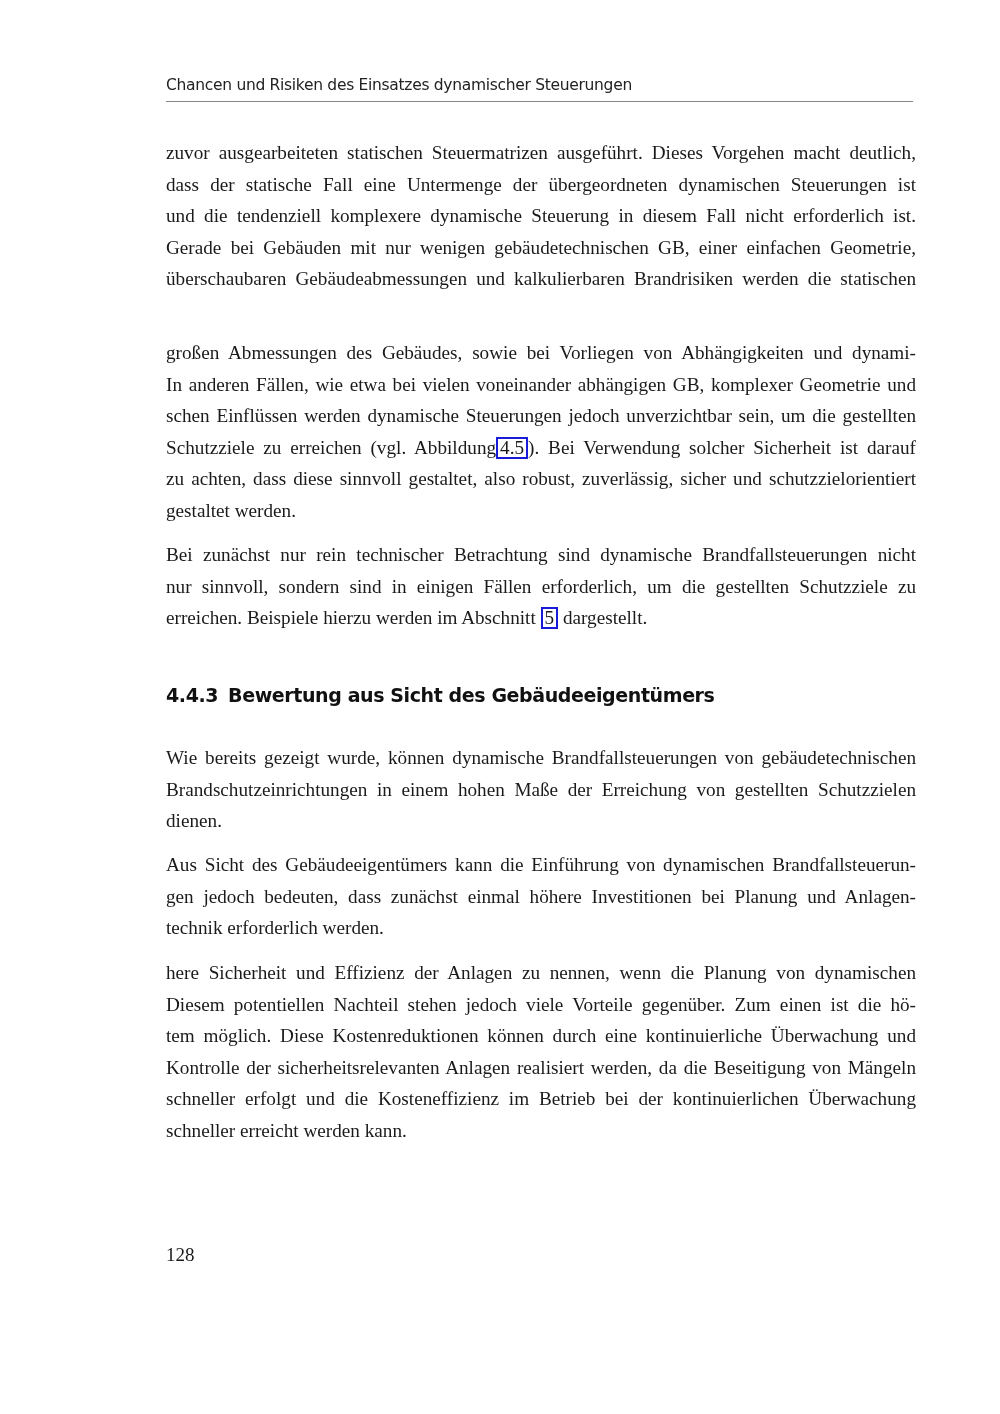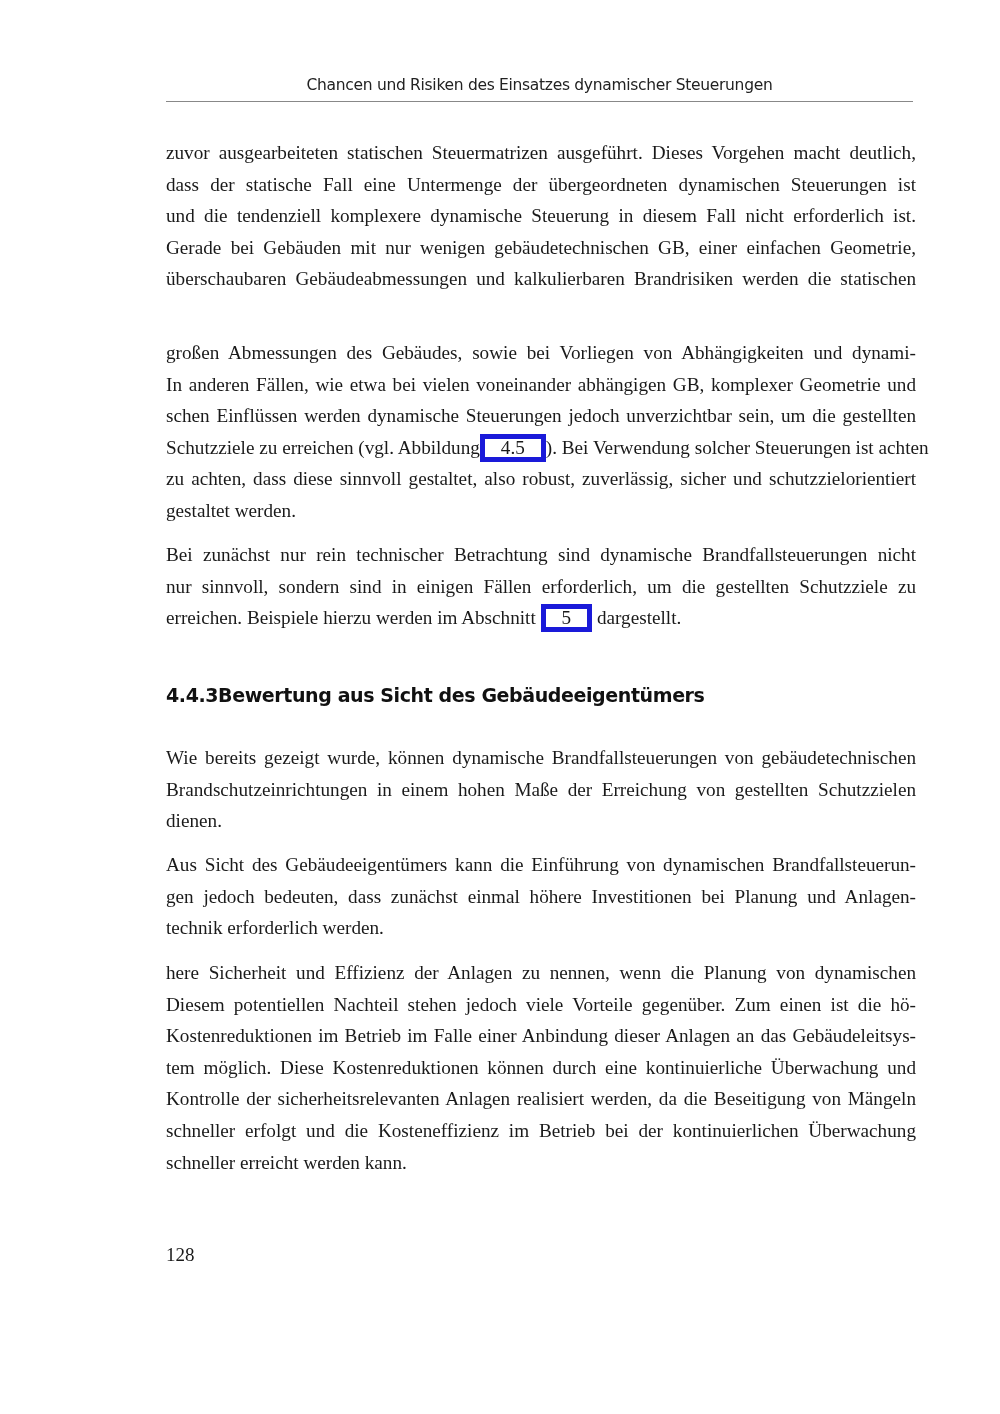--- a/index.html
+++ b/index.html
@@ -1,52 +1,52 @@
 <!DOCTYPE html>
 <html><head>
   <meta charset="utf-8">
   <style>
     html, body { margin: 0; padding: 0; background: #ffffff; }
     body { width: 1000px; height: 1414px; position: relative; overflow: hidden; color: #1a1a1a; }
     .running-header {
       position: absolute; left: 166px; top: 76px; width: 747px;
-      text-align: center; font-family: "DejaVu Sans", sans-serif; font-size: 15.5px;
+      text-align: left; font-family: "DejaVu Sans", sans-serif; font-size: 15.5px;
       letter-spacing: -0.3px; color: #222;
     }
     .header-rule { position: absolute; left: 166px; top: 101px; width: 747px; height: 0; border-top: 1px solid #888; }
     .para { position: absolute; left: 166px; width: 750px; font-family: "Liberation Serif", serif; font-size: 19.2px; }
     .line { height: 31.6px; line-height: 31.6px; white-space: nowrap; display: block; text-align: justify; text-align-last: justify; }
     .line.last { text-align-last: left; }
-    .ref { border: 5px solid #3b82f6; padding: 0 16px; line-height: 18px; display: inline-block; }
+    .ref { border: 2px solid #3b82f6; padding: 0 2px; line-height: 18px; display: inline-block; }
     .section-heading {
       position: absolute; left: 166px; top: 684px;
       font-family: "DejaVu Sans", sans-serif; font-weight: bold; font-size: 19px; letter-spacing: -0.4px; color: #111;
     }
-    .section-heading .num { }
+    .section-heading .num { margin-right: 10px; }
     .page-number { position: absolute; left: 166px; top: 1244px; font-family: "Liberation Serif", serif; font-size: 19px; }
   </style>
 </head>
 <body>
 
 <div class="running-header">Chancen und Risiken des Einsatzes dynamischer Steuerungen</div>
 <div class="header-rule"></div>
 
 <div class="para" style="top:137px">
   <span class="line">zuvor ausgearbeiteten statischen Steuermatrizen ausgeführt. Dieses Vorgehen macht deutlich,</span>
   <span class="line">dass der statische Fall eine Untermenge der übergeordneten dynamischen Steuerungen ist</span>
   <span class="line">und die tendenziell komplexere dynamische Steuerung in diesem Fall nicht erforderlich ist.</span>
   <span class="line">Gerade bei Gebäuden mit nur wenigen gebäudetechnischen GB, einer einfachen Geometrie,</span>
   <span class="line">überschaubaren Gebäudeabmessungen und kalkulierbaren Brandrisiken werden die statischen</span>
 </div>
 
 <div class="para" style="top:337px">
   <span class="line">großen Abmessungen des Gebäudes, sowie bei Vorliegen von Abhängigkeiten und dynami-</span>
   <span class="line">In anderen Fällen, wie etwa bei vielen voneinander abhängigen GB, komplexer Geometrie und</span>
   <span class="line">schen Einflüssen werden dynamische Steuerungen jedoch unverzichtbar sein, um die gestellten</span>
-  <span class="line"><span>Schutzziele zu erreichen (vgl. Abbildung</span><span class="ref" style="border-color: rgb(26, 26, 217);">4.5</span><span>). Bei Verwendung solcher Steuerungen ist achten</span></span>
+  <span class="line"><span>Schutzziele zu erreichen (vgl. Abbildung</span><span class="ref" style="border-color: rgb(26, 26, 217);">4.5</span><span>). Bei Verwendung solcher Sicherheit ist darauf</span></span>
   <span class="line">zu achten, dass diese sinnvoll gestaltet, also robust, zuverlässig, sicher und schutzzielorientiert</span>
   <span class="line last">gestaltet werden.</span>
 </div>
 
 <div class="para" style="top:539px">
   <span class="line">Bei zunächst nur rein technischer Betrachtung sind dynamische Brandfallsteuerungen nicht</span>
   <span class="line">nur sinnvoll, sondern sind in einigen Fällen erforderlich, um die gestellten Schutzziele zu</span>
   <span class="line last"><span>erreichen. Beispiele hierzu werden im Abschnitt </span><span class="ref" style="border-color: rgb(26, 26, 217);">5</span><span> dargestellt.</span></span>
 </div>
 
@@ -62,20 +62,19 @@
 
 <div class="para" style="top:849px">
   <span class="line">Aus Sicht des Gebäudeeigentümers kann die Einführung von dynamischen Brandfallsteuerun-</span>
   <span class="line">gen jedoch bedeuten, dass zunächst einmal höhere Investitionen bei Planung und Anlagen-</span>
   <span class="line last">technik erforderlich werden.</span>
 </div>
 
 <div class="para" style="top:957px">
   <span class="line">here Sicherheit und Effizienz der Anlagen zu nennen, wenn die Planung von dynamischen</span>
   <span class="line">Diesem potentiellen Nachteil stehen jedoch viele Vorteile gegenüber. Zum einen ist die hö-</span>
-  <span class="line">Kostenreduktionen im Betrieb im Falle einer Anbindung dieser Anlagen an das Gebäudeleitsys-</span>
   <span class="line">tem möglich. Diese Kostenreduktionen können durch eine kontinuierliche Überwachung und</span>
   <span class="line">Kontrolle der sicherheitsrelevanten Anlagen realisiert werden, da die Beseitigung von Mängeln</span>
   <span class="line">schneller erfolgt und die Kosteneffizienz im Betrieb bei der kontinuierlichen Überwachung</span>
   <span class="line last">schneller erreicht werden kann.</span>
 </div>
 
 <div class="page-number">128</div>
 
 </body></html>

